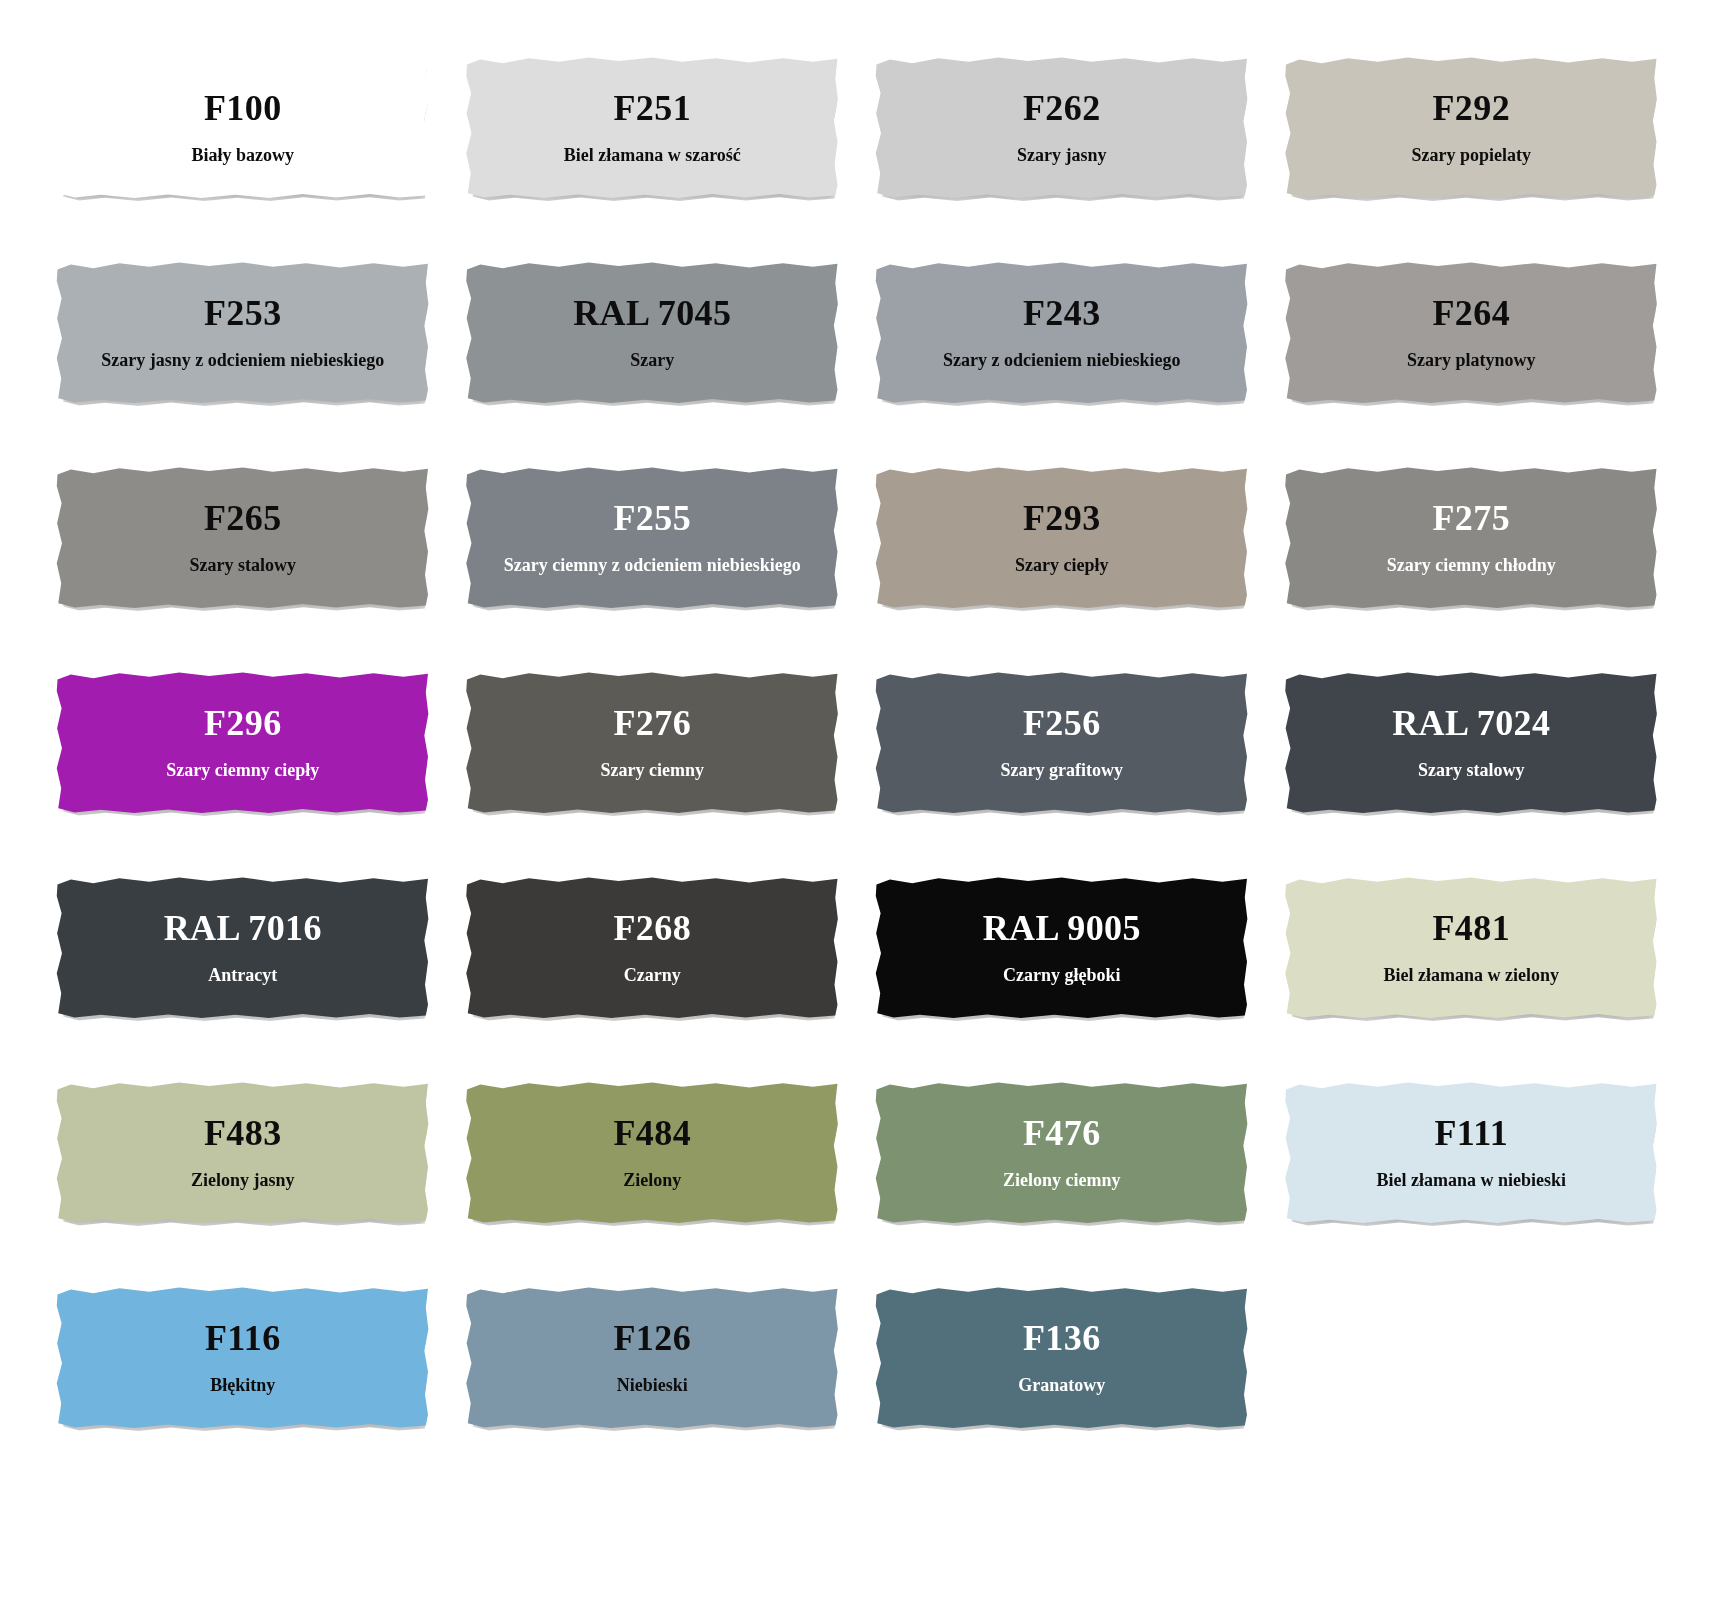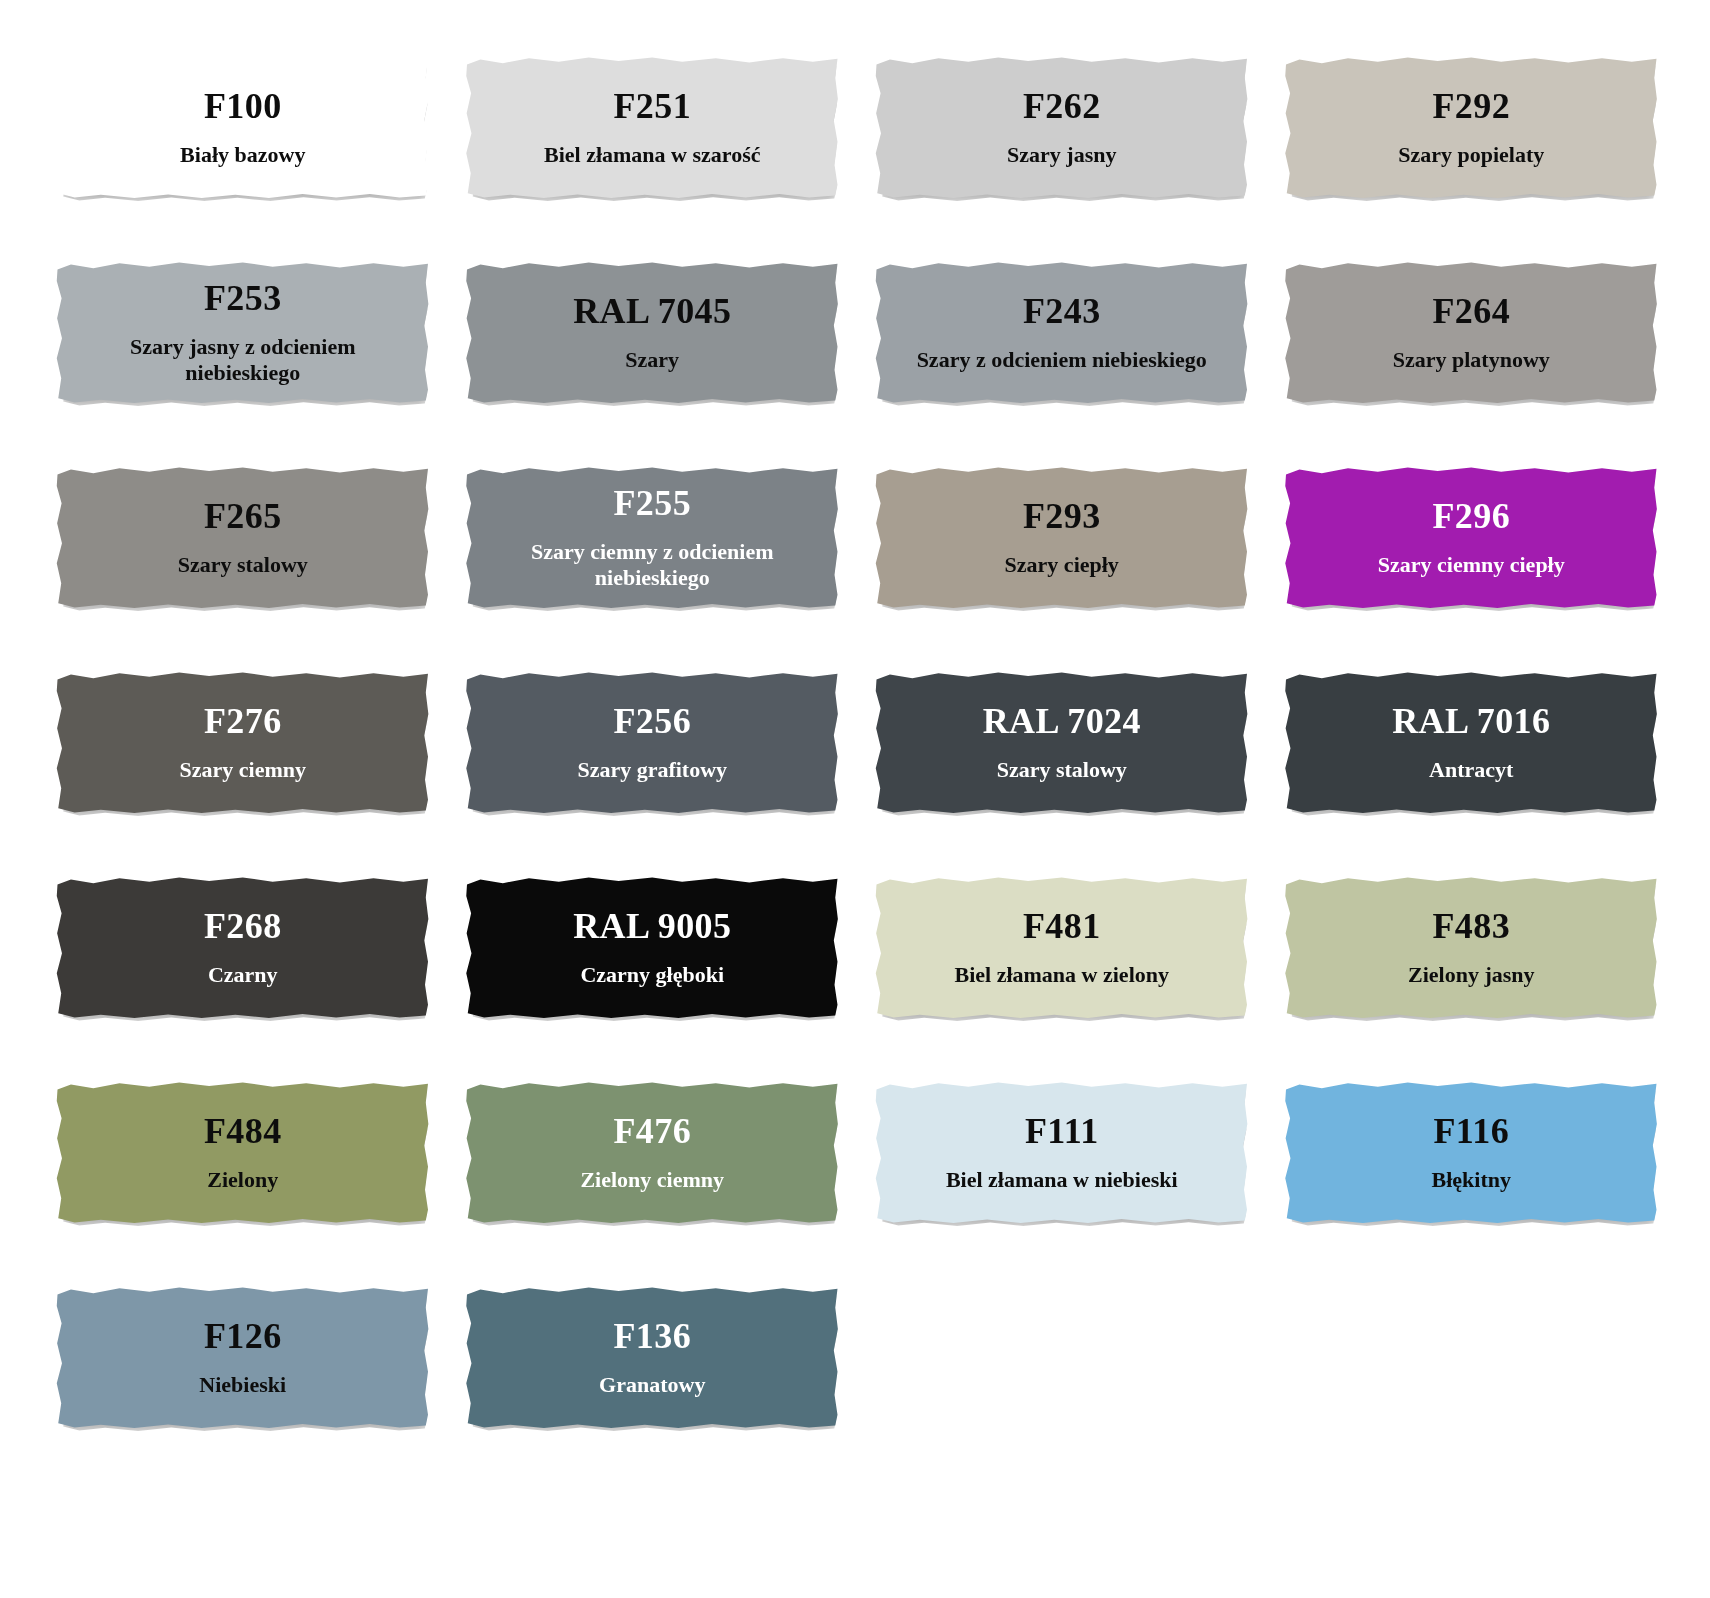--- a/index.html
+++ b/index.html
@@ -75,21 +75,21 @@
   .swatch-code {
     font-size: 36px;
     font-weight: bold;
     letter-spacing: 0.4px;
     line-height: 1.1;
     margin: 0 0 16px 0;
     text-align: center;
     padding: 0 10px;
   }
   .swatch-name {
-    font-size: 22px;
+    font-size: 18px;
     font-weight: bold;
     line-height: 1.18;
     margin: 0;
     text-align: center;
     padding: 0 16px;
     max-width: 100%;
   }
 </style>
 </head>
 <body>
@@ -167,20 +167,27 @@
     </div>
     <div class="swatch-cell">
       <div class="swatch-shadow"></div>
       <div class="swatch" style="background: rgb(167, 158, 145); color: rgb(13, 13, 13);">
         <div class="swatch-code">F293</div>
         <div class="swatch-name">Szary ciepły</div>
       </div>
     </div>
     <div class="swatch-cell">
       <div class="swatch-shadow"></div>
+      <div class="swatch" style="background: rgb(139, 137, 134); color: rgb(255, 255, 255);">
+        <div class="swatch-code">F275</div>
+        <div class="swatch-name">Szary ciemny chłodny</div>
+      </div>
+    </div>
+    <div class="swatch-cell">
+      <div class="swatch-shadow"></div>
       <div class="swatch" style="background: #a21caf; color: rgb(255, 255, 255);">
         <div class="swatch-code">F296</div>
         <div class="swatch-name">Szary ciemny ciepły</div>
       </div>
     </div>
     <div class="swatch-cell">
       <div class="swatch-shadow"></div>
       <div class="swatch" style="background: rgb(93, 91, 86); color: rgb(255, 255, 255);">
         <div class="swatch-code">F276</div>
         <div class="swatch-name">Szary ciemny</div>

